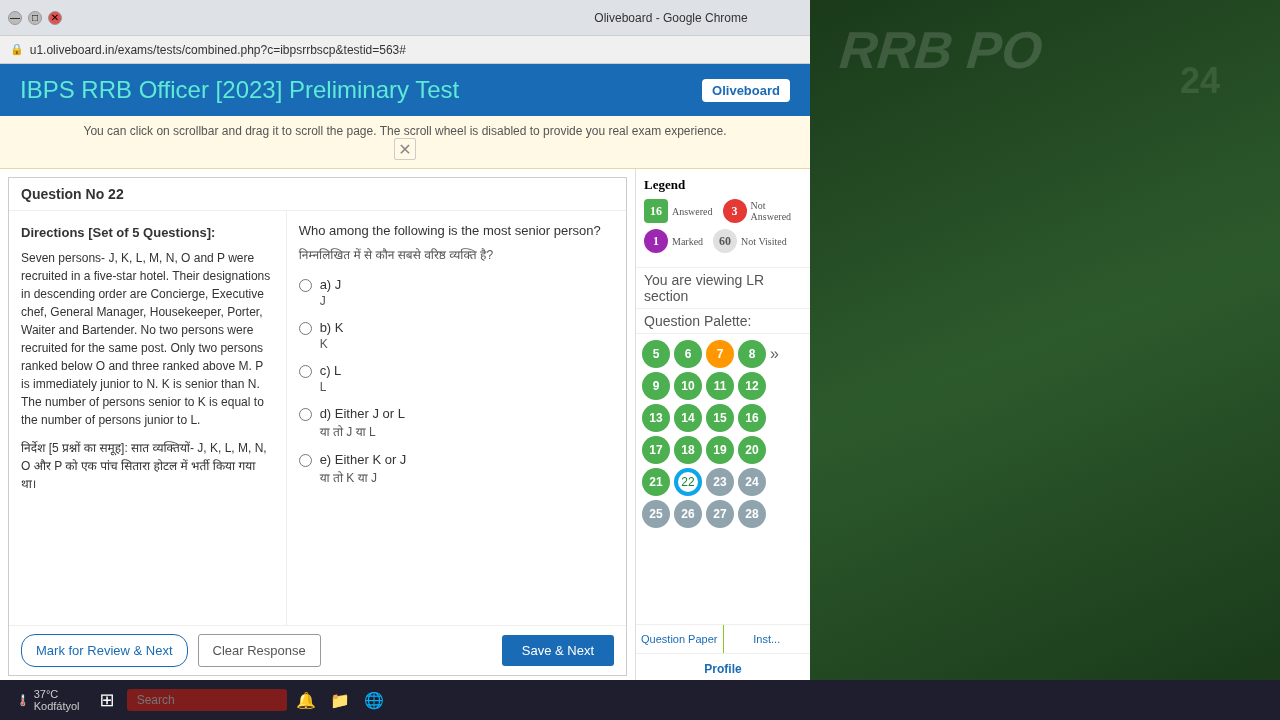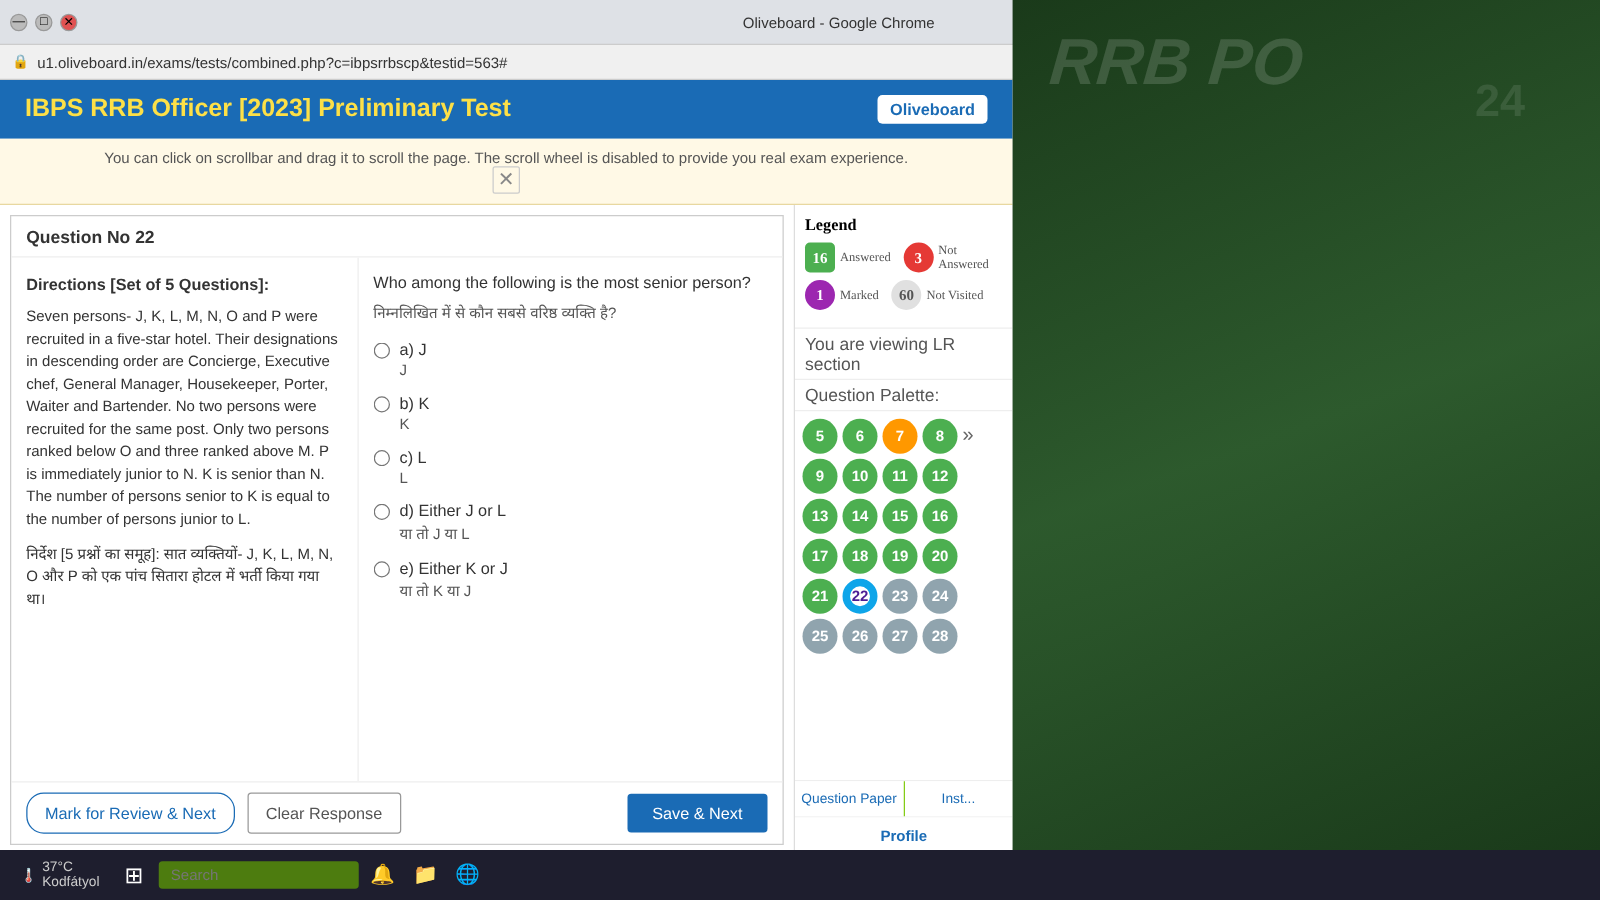--- a/index.html
+++ b/index.html
@@ -42,21 +42,21 @@
     }
 
     
     .app-header {
       background: #1a6bb5;
       padding: 12px 20px;
       display: flex;
       align-items: center;
       justify-content: space-between;
     }
-    .app-header-title { color: #fde047; font-size: 20px; font-weight: bold; }
+    .app-header-title { color: #5eead4; font-size: 24px; font-weight: normal; }
     .oliveboard-logo {
       background: #fff;
       border-radius: 4px;
       padding: 4px 10px;
       font-size: 13px;
       color: #1a6bb5;
       font-weight: bold;
     }
 
     
@@ -190,21 +190,21 @@
       width: 28px; height: 28px;
       border-radius: 50%;
       display: flex; align-items: center; justify-content: center;
       font-size: 12px; font-weight: bold; color: #fff;
       cursor: pointer;
       flex-shrink: 0;
     }
     .pn-green { background: #4CAF50; }
     .pn-orange { background: #ff9800; }
     .pn-gray { background: #90a4ae; color: #fff; }
-    .pn-active { border: 6px solid #0ea5e9; background: #fff; color: #4c1d95; font-weight: bold; }
+    .pn-active { border: 4px solid #0ea5e9; background: #fff; color: #15803d; font-weight: normal; }
     .expand-btn { font-size: 16px; color: #666; cursor: pointer; }
 
     .bottom-btns { display: flex; flex-direction: column; border-top: 1px solid #eee; }
     .bottom-btn-row { display: flex; border-bottom: 1px solid #eee; }
     .bottom-btn {
       flex: 1; padding: 8px 4px; font-size: 11px; text-align: center;
       cursor: pointer; color: #1a6bb5; border: none; background: #fff;
       border-right: 1px solid #84cc16;
     }
     .bottom-btn:last-child { border-right: none; }
@@ -220,21 +220,21 @@
       bottom: 0; left: 0; right: 0;
       height: 40px;
       background: #1e1e2e;
       display: flex;
       align-items: center;
       padding: 0 8px;
       gap: 6px;
     }
     .start-btn { background: transparent; border: none; color: #fff; font-size: 18px; cursor: pointer; padding: 0 6px; }
     .taskbar-search {
-      background: #4d7c0f;
+      background: #7f1d1d;
       border: none;
       border-radius: 3px;
       padding: 4px 10px;
       color: #ccc;
       font-size: 12px;
       width: 160px;
     }
     .taskbar-icon { color: #ccc; font-size: 16px; padding: 0 4px; cursor: pointer; }
     .weather-info { color: #ccc; font-size: 11px; padding: 0 8px; display: flex; align-items: center; gap: 4px; }
 

